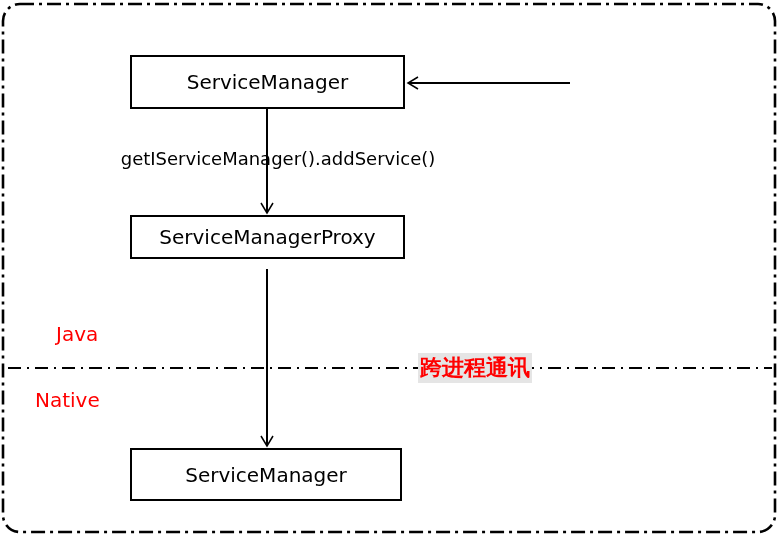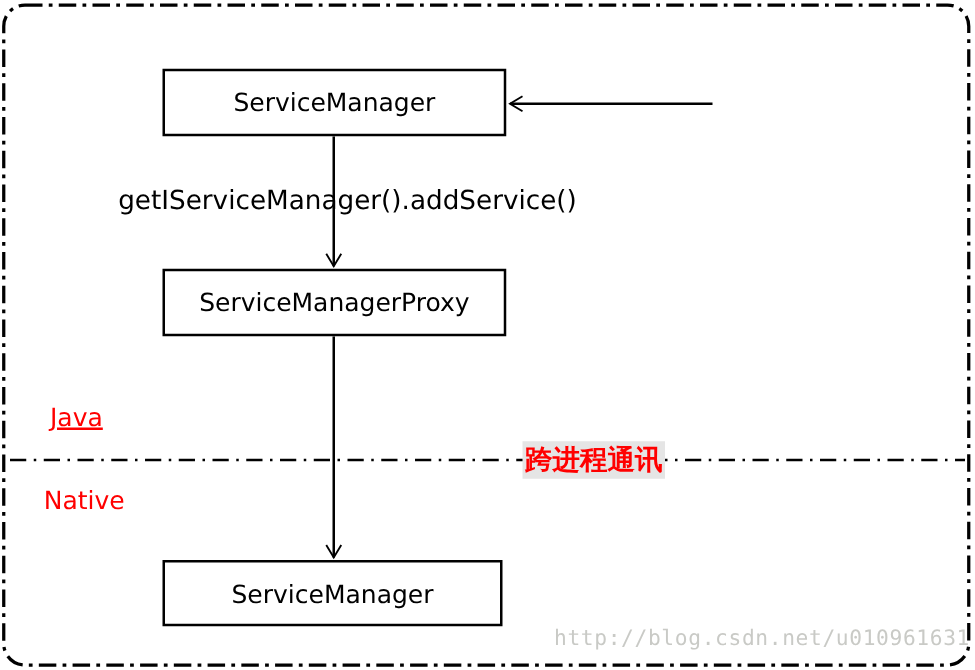--- a/index.html
+++ b/index.html
@@ -28,40 +28,40 @@
     background: #ffffff;
     display: flex;
     align-items: center;
     justify-content: center;
     font-size: 20px;
     white-space: nowrap;
     text-align: center;
   }
   #box-sm-java   { left: 130px; top: 55px;  width: 275px; height: 54px; }
   #box-service   { left: 570px; top: 55px;  width: 150px; height: 54px; }
-  #box-sm-proxy  { left: 130px; top: 215px; width: 275px; height: 54px; }
+  #box-sm-proxy  { left: 130px; top: 215px; width: 275px; height: 44px; }
   #box-sm-native { left: 130px; top: 448px; width: 272px; height: 53px; }
 
   .edge-label {
     position: absolute;
-    font-size: 21px;
+    font-size: 18px;
     white-space: nowrap;
     transform: translateX(-50%);
   }
   #lbl-addservice { left: 496px; top: 53px;  font-size: 20px; }
   #lbl-getism     { left: 278px; top: 148px; }
   #lbl-bpbinder   { left: 287px; top: 310px; }
 
   .region-label {
     position: absolute;
     font-size: 20px;
     color: #ff0000;
     white-space: nowrap;
   }
-  #lbl-java   { left: 40px; top: 322px; text-decoration: underline; }
+  #lbl-java   { left: 56px; top: 322px; }
   #lbl-native { left: 35px; top: 388px; }
 
   #lbl-crossproc {
     position: absolute;
     left: 418px; top: 353px;
     font-size: 22px;
     font-weight: bold;
     color: #ff0000;
     background: #e5e5e5;
     padding: 0 2px;
@@ -114,15 +114,14 @@
 
   <div class="edge-label" id="lbl-getism">getIServiceManager().addService()</div>
 
 
   <div class="region-label" id="lbl-java">Java</div>
 
   <div class="region-label" id="lbl-native">Native</div>
 
   <div id="lbl-crossproc">跨进程通讯</div>
 
-  <div id="watermark">http://blog.csdn.net/u010961631</div>
 
 </div>
 
 </body></html>

